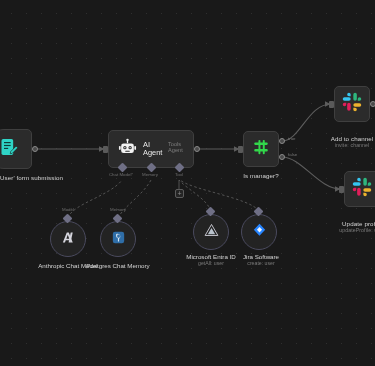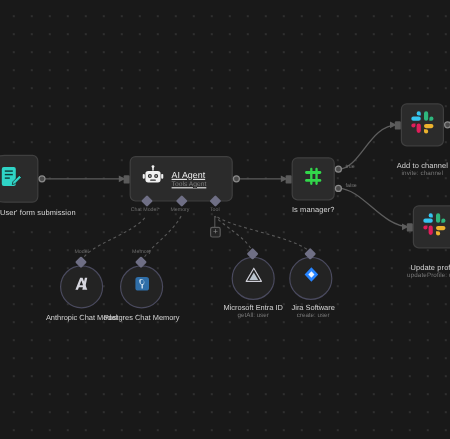--- a/index.html
+++ b/index.html
@@ -49,21 +49,21 @@
     border-radius:18px 5px 5px 18px;
     display:flex;align-items:center;justify-content:center;
   }
   #trigger-label{left:-22px;top:174px;width:86px;}
 
   
   #agent{
     left:108px;top:130px;width:86px;height:38px;
     display:flex;align-items:center;gap:6px;padding-left:9px;
   }
-  #agent .txt{display:flex;flex-direction:column;gap:1px;text-decoration:underline;}
+  #agent .txt{display:flex;gap:1px;}
   #agent .t1{font-size:7.4px;color:#ebebeb;line-height:8px;}
   #agent .t2{font-size:5.6px;color:#7d7d7d;line-height:6px;}
 
   
   #switch{
     left:243px;top:131px;width:36px;height:36px;
     display:flex;align-items:center;justify-content:center;
   }
   #switch-label{left:225px;top:172px;width:72px;}
 

